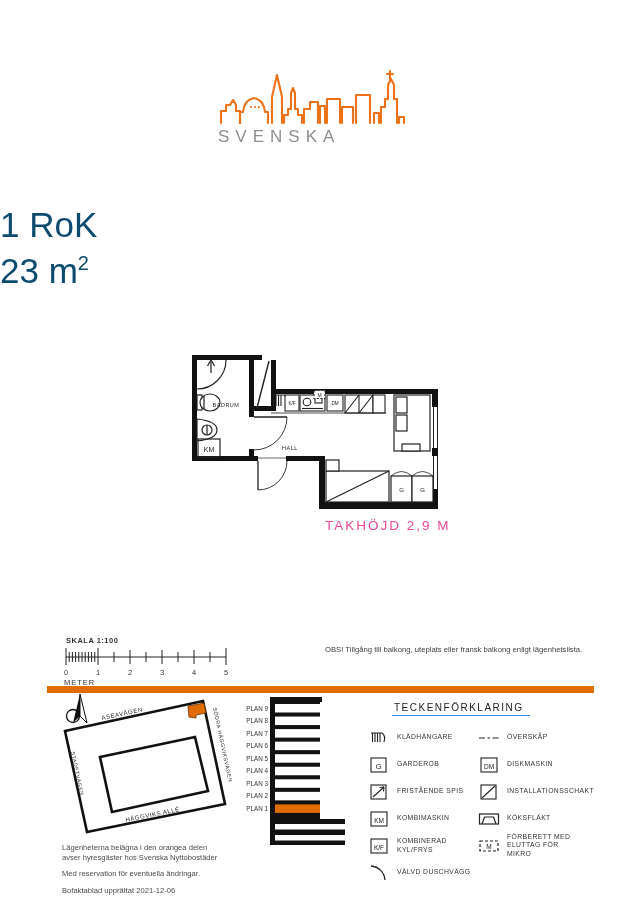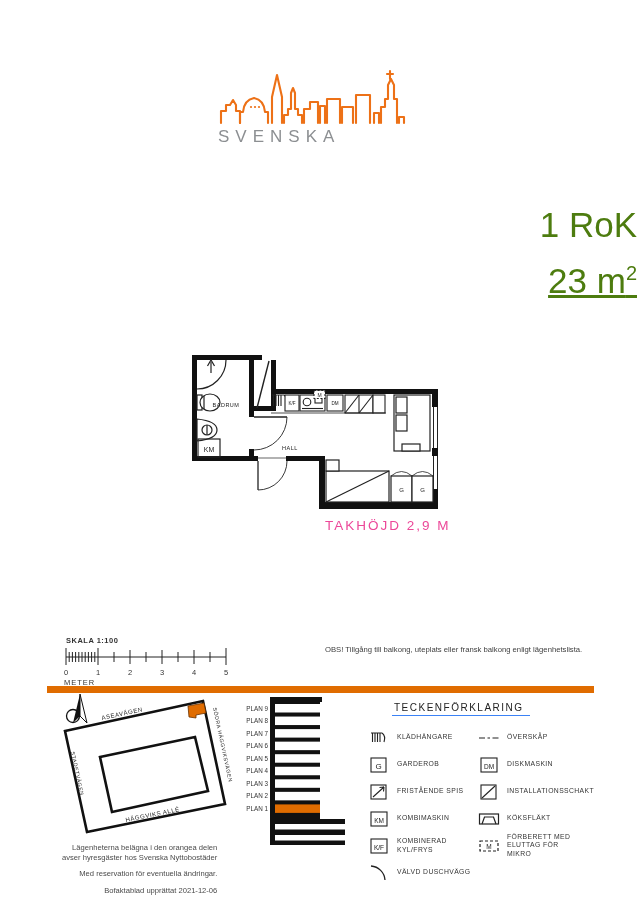--- a/index.html
+++ b/index.html
@@ -6,23 +6,23 @@
   body { background:#fff; font-family:"Liberation Sans", sans-serif; }
   .page { position:relative; width:637px; height:898px; background:#ffffff; overflow:hidden; }
 
   
   .logo { position:absolute; left:218px; top:45px; width:205px; }
   .logo svg { display:block; }
   .logo-svenska { color:#8c8f92; font-size:17px; letter-spacing:6px; font-weight:400; margin-top:2px; }
   .logo-nytto { color:#ed7117; font-size:23px; font-weight:800; letter-spacing:0.5px; margin-top:1px; }
 
   
-  .title { position:absolute; left:0; top:205px; width:637px; text-align:right; color:#4d7c0f; }
+  .title { position:absolute; left:0; top:205px; width:637px; text-align:left; color:#0c4a6e; }
   .title .l1 { font-size:35px; line-height:40px; }
-  .title .l2 { font-size:35px; line-height:56px;text-decoration:underline; }
+  .title .l2 { font-size:35px; line-height:36px; }
   .title sup { font-size:20px; }
 
   
   .apt { position:absolute; left:85px; top:360px; font-size:10.5px; color:#3c3c3c; line-height:15px; }
 
   
   .floorplan { position:absolute; left:186px; top:349px; }
   .ceiling { position:absolute; left:325px; top:518px; font-size:13.5px; letter-spacing:2px; color:#ec4899; }
 
   
@@ -47,21 +47,21 @@
                   border-bottom:1px solid #3b82f6; padding:0 6px 2px 2px; }
   .legend-cols { display:flex; margin-top:8px; }
   .legend-col { display:flex; flex-direction:column; }
   .legend-col.left  { width:110px; }
   .legend-col.right { width:128px; }
   .legend-row { display:flex; align-items:center; gap:7px; min-height:27px; }
   .legend-row .lbl { font-size:6.8px; letter-spacing:0.4px; color:#333; line-height:8.5px; max-width:78px; }
   .legend-ico { width:22px; flex:0 0 22px; display:flex; justify-content:center; }
 
   
-  .footer { position:absolute; left:62px; top:843px; font-size:7.6px; color:#4a4a4a; line-height:9.5px;text-align:right; }
+  .footer { position:absolute; left:62px; top:843px; font-size:7.6px; color:#4a4a4a; line-height:9.5px; }
   .footer .gap { margin-top:7px; }
 
   svg text { font-family:"Liberation Sans", sans-serif; }
 </style>
 </head>
 <body>
 
 <div class="page">
 
   <div class="logo">

